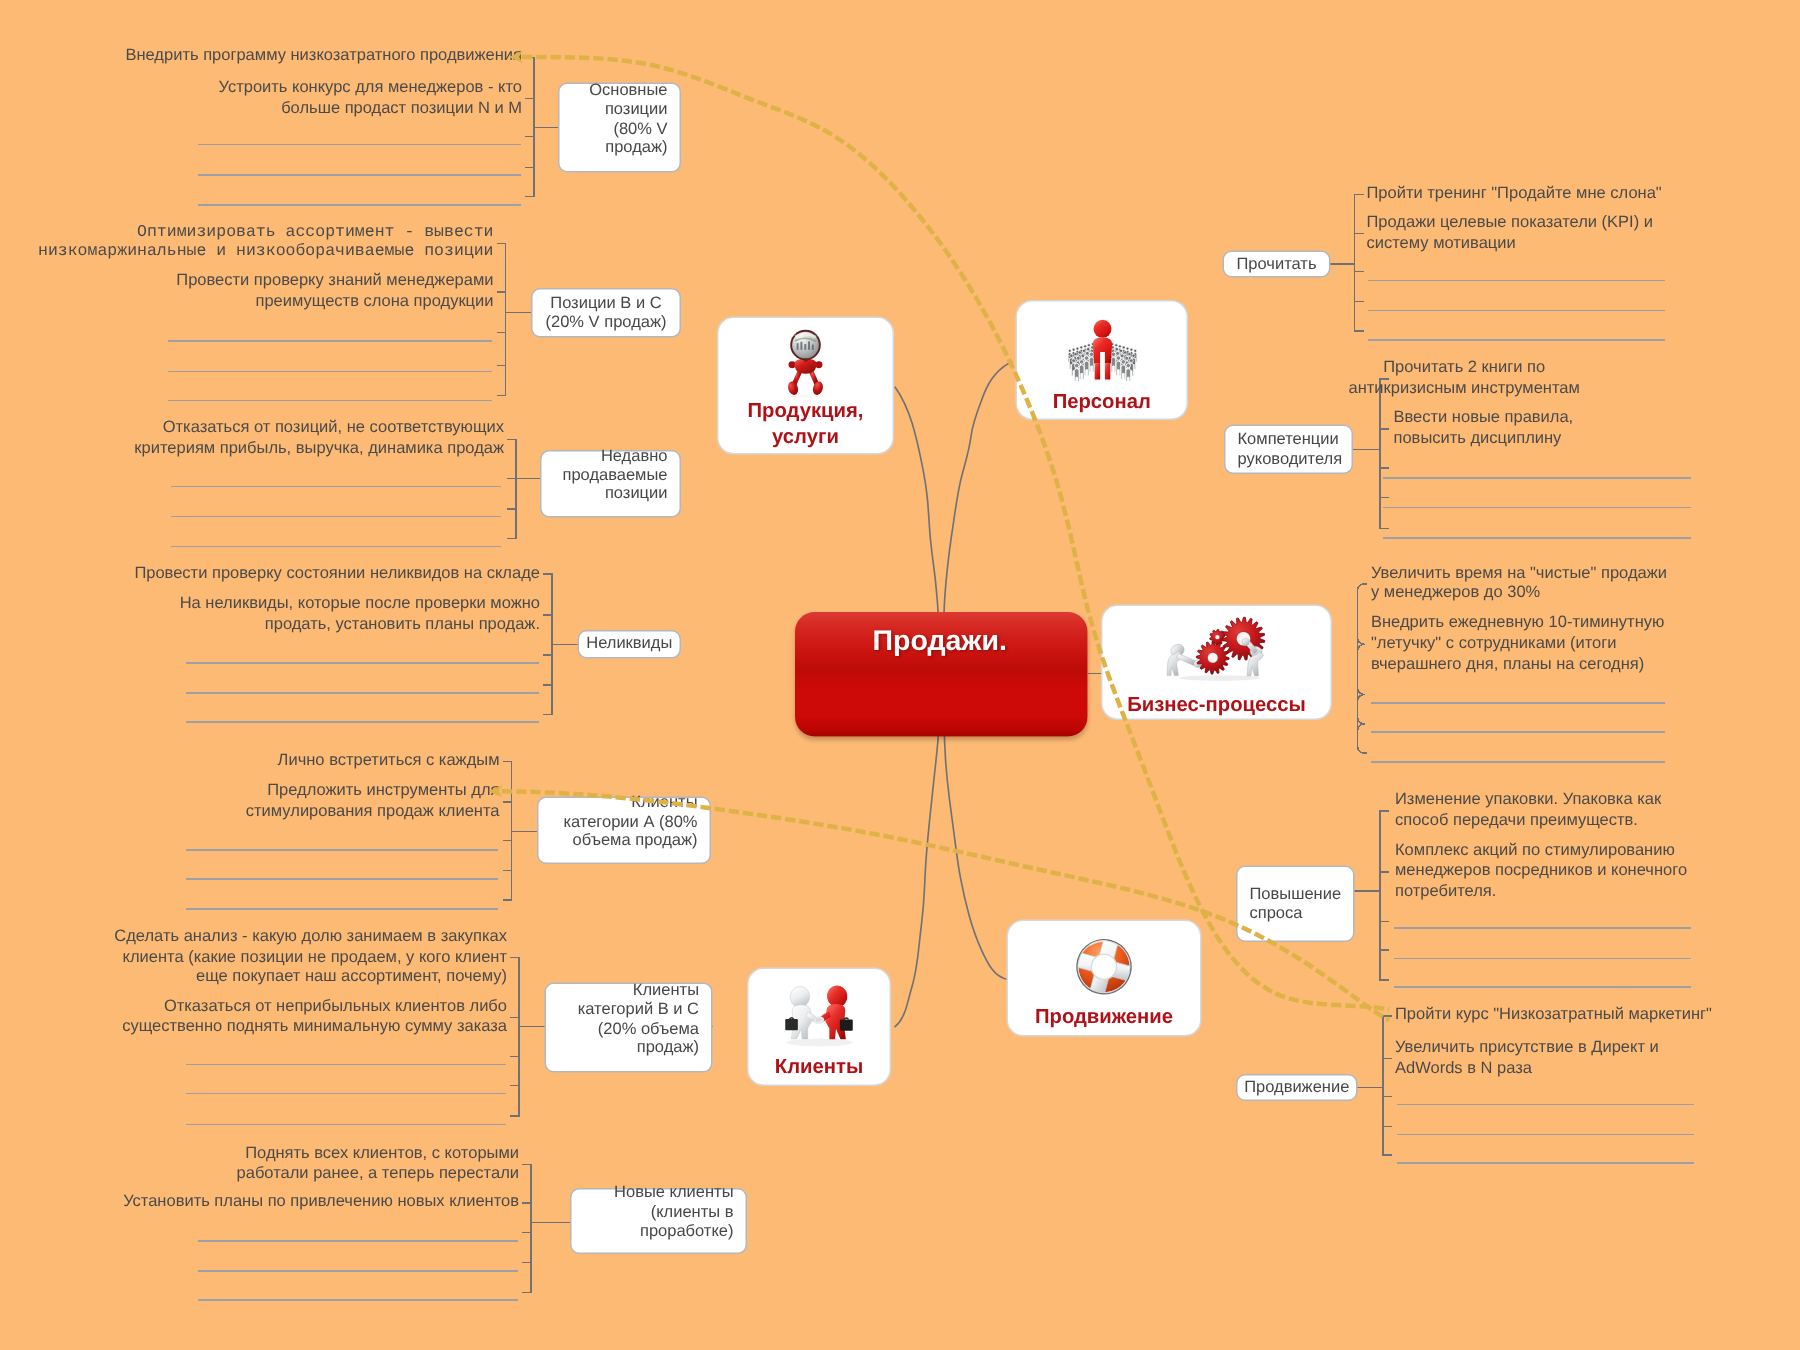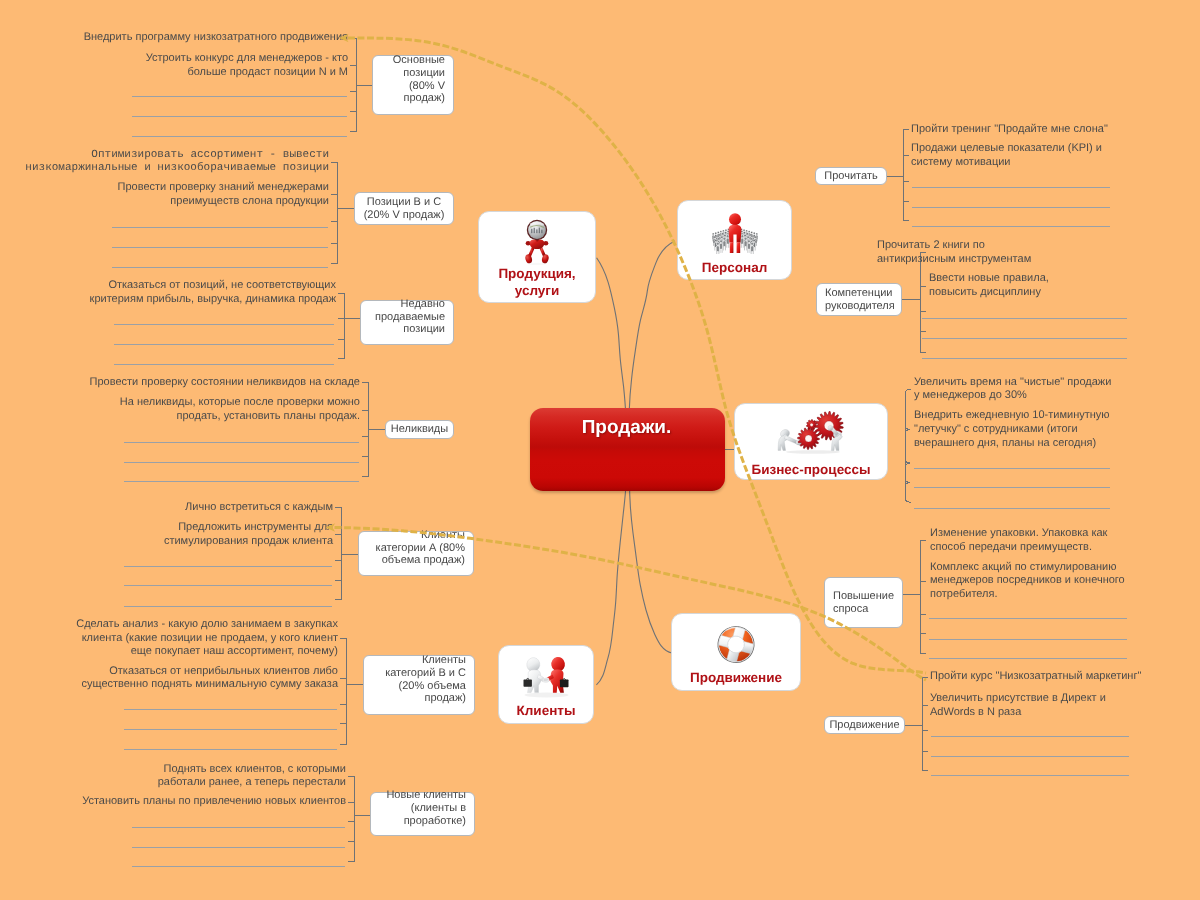--- a/index.html
+++ b/index.html
@@ -159,21 +159,21 @@
 клиента (какие позиции не продаем, у кого клиент
 еще покупает наш ассортимент, почему)</div>
 <div class="note r" style="right:862px;top:664.7px;">Отказаться от неприбыльных клиентов либо
 существенно поднять минимальную сумму заказа</div>
 <div class="note r" style="right:854px;top:762.7px;">Поднять всех клиентов, с которыми
 работали ранее, а теперь перестали</div>
 <div class="note r" style="right:854px;top:795.1px;">Установить планы по привлечению новых клиентов</div>
 <div class="note l" style="left:911px;top:122.7px;">Пройти тренинг "Продайте мне слона"</div>
 <div class="note l" style="left:911px;top:141.8px;">Продажи целевые показатели (KPI) и
 систему мотивации</div>
-<div class="note l" style="left:877px;top:238.8px;">Прочитать 2 книги по
+<div class="note l" style="left:899px;top:238.8px;text-align:center;">Прочитать 2 книги по
 антикризисным инструментам</div>
 <div class="note l" style="left:929px;top:272.4px;">Ввести новые правила,
 повысить дисциплину</div>
 <div class="note l" style="left:914px;top:375.5px;">Увеличить время на "чистые" продажи
 у менеджеров до 30%</div>
 <div class="note l" style="left:914px;top:409.1px;">Внедрить ежедневную 10-тиминутную
 "летучку" с сотрудниками (итоги
 вчерашнего дня, планы на сегодня)</div>
 <div class="note l" style="left:930px;top:526.8px;">Изменение упаковки. Упаковка как
 способ передачи преимуществ.</div>
@@ -193,21 +193,21 @@
 продаваемые
 позиции</div>
 <div class="sub c" style="left:385px;top:420px;width:69px;height:19px;">Неликвиды</div>
 <div class="sub r" style="left:358px;top:531px;width:116px;height:45px;">Клиенты
 категории А (80%
 объема продаж)</div>
 <div class="sub r" style="left:363px;top:655px;width:112px;height:60px;">Клиенты
 категорий B и C
 (20% объема
 продаж)</div>
-<div class="sub r" style="left:370px;top:792px;width:105px;height:44px;">Новые клиенты
+<div class="sub r" style="left:380px;top:792px;width:118px;height:44px;">Новые клиенты
 (клиенты в
 проработке)</div>
 <div class="sub c" style="left:815px;top:167px;width:72px;height:18px;">Прочитать</div>
 <div class="sub l" style="left:816px;top:283px;width:86px;height:33px;">Компетенции
 руководителя</div>
 <div class="sub l" style="left:824px;top:577px;width:79px;height:51px;">Повышение
 спроса</div>
 <div class="sub c" style="left:824px;top:716px;width:81px;height:18px;">Продвижение</div>
 <div class="mainnode" style="left:478px;top:211px;width:118px;height:92px;">
   <svg class="ico" style="top:7px" width="29" height="46" viewBox="0 0 29 46">

